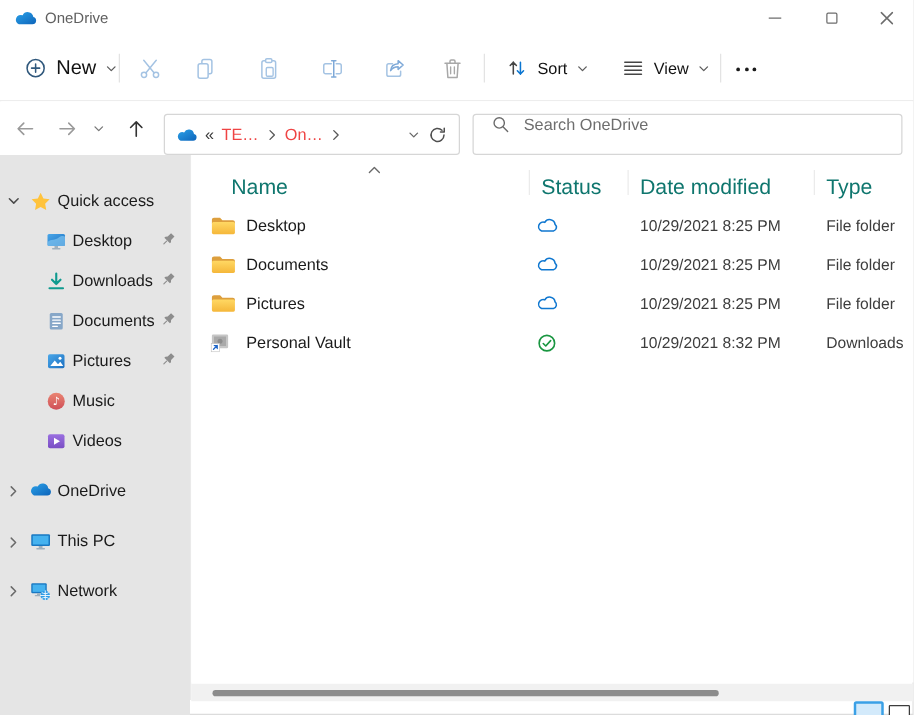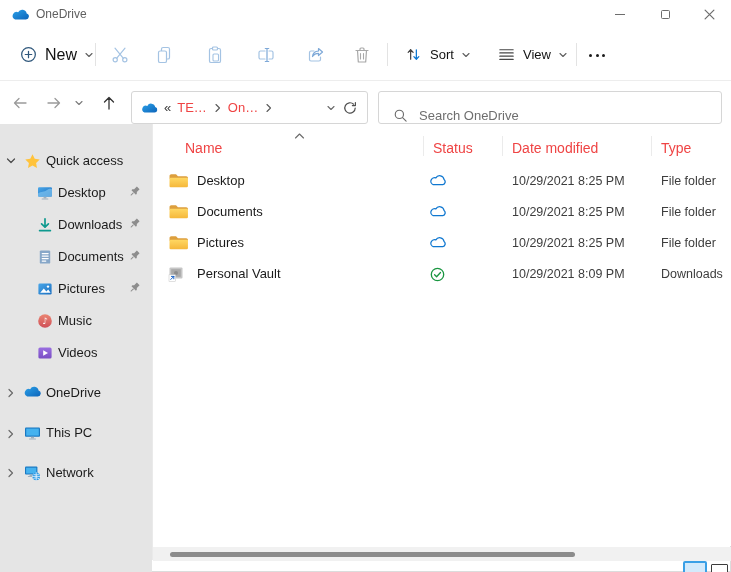--- a/index.html
+++ b/index.html
@@ -31,42 +31,42 @@
 
   
   .navbar{position:absolute;top:81px;left:0;right:0;height:43px;background:#fff}
   .nav-btn{position:absolute;top:8px;width:28px;height:28px;display:flex;align-items:center;justify-content:center;border-radius:4px}
   .addressbar{position:absolute;left:131px;top:10px;width:237px;height:33px;border:1px solid #d6d6d6;border-radius:3px;
               display:flex;align-items:center;padding:0 9px;gap:6px;background:#fff}
   .crumb{font-size:13px;color:#ef4444;white-space:nowrap}
   .guillemet{font-size:13px;color:#3a3a3a}
   .addr-spacer{flex:1}
   .searchbox{position:absolute;left:378px;top:10px;width:344px;height:33px;border:1px solid #d6d6d6;border-radius:3px;
-             display:flex;align-items:flex-end;gap:11px;padding:0 14px;background:#fff}
+             display:flex;align-items:flex-start;gap:11px;padding:0 14px;background:#fff}
   .searchbox input{border:none;outline:none;flex:1;font-size:13px;color:#1b1b1b;background:transparent;font-family:inherit}
   .searchbox input::placeholder{color:#6e6e6e}
 
   
   .sidebar{position:absolute;left:0;top:124px;width:152px;height:448px;background:#e5e5e5}
   .v-divider{position:absolute;left:152px;top:124px;height:436px;width:1px;background:#eaeaea}
   .side-row{position:absolute;left:0;width:150px;height:30px;font-size:13px;color:#1b1b1b}
   .side-row .chev{position:absolute;left:6px;top:10px}
   .side-row .ico{position:absolute;top:7px}
   .side-row .lbl{position:absolute;top:7px;line-height:16px;white-space:nowrap}
   .side-row.root .ico{left:24px}
   .side-row.root .lbl{left:46px}
   .side-row.child .ico{left:37px}
   .side-row.child .lbl{left:58px}
   .side-row .pin{position:absolute;right:8px;top:7px}
   .side-row.selected{background:#e5e5e5;height:28px}
 
   
   .content{position:absolute;left:153px;top:124px;width:578px;height:422px;background:#fff}
   .col-header{position:absolute;top:0;left:0;right:0;height:36px}
-  .col-header .hlbl{position:absolute;top:16px;font-size:14px;color:#ef4444;white-space:nowrap;cursor:default}
+  .col-header .hlbl{position:absolute;top:16px;font-size:17px;color:#0f766e;white-space:nowrap;cursor:default}
   .h-sep{position:absolute;top:12px;width:1px;height:20px;background:#ebebeb}
   .sort-caret{position:absolute;left:141px;top:8px}
   .file-row{position:absolute;left:0;width:100%;height:31px}
   .file-row .ficon{position:absolute;left:15px;top:7px}
   .file-row .fname{position:absolute;left:44px;top:8px;font-size:13px;color:#1b1b1b;white-space:nowrap}
   .file-row .fstatus{position:absolute;left:277px;top:9px}
   .file-row .fdate{position:absolute;left:359px;top:9px;font-size:12.5px;color:#3d3d3d;white-space:nowrap}
   .file-row .ftype{position:absolute;left:508px;top:9px;font-size:12.5px;color:#3d3d3d;white-space:nowrap}
 
   
@@ -507,21 +507,21 @@
           <path class="stk" d="M2.8 13.4 5.8 10.4M5.8 10.4H3.4M5.8 10.4v2.4" stroke="#1e66c9" stroke-width="1"></path>
         </svg>
       </span>
       <span class="fname">Personal Vault</span>
       <span class="fstatus">
         <svg width="15" height="15" viewBox="0 0 15 15">
           <circle class="stk" cx="7.5" cy="7.5" r="6.2" stroke="#1a9641" stroke-width="1.3"></circle>
           <path class="stk" d="M4.6 7.8l2 2 3.9-4.3" stroke="#1a9641" stroke-width="1.3"></path>
         </svg>
       </span>
-      <span class="fdate">10/29/2021 8:09 PM</span>
+      <span class="fdate">10/29/2021 8:32 PM</span>
       <span class="ftype">Downloads</span>
     </div>
   </div>
 
   <div class="hscroll-track">
     <div class="hscroll-thumb"></div>
   </div>
   <div class="view-toggle-details"></div>
   <div class="view-toggle-icons"></div>
 

